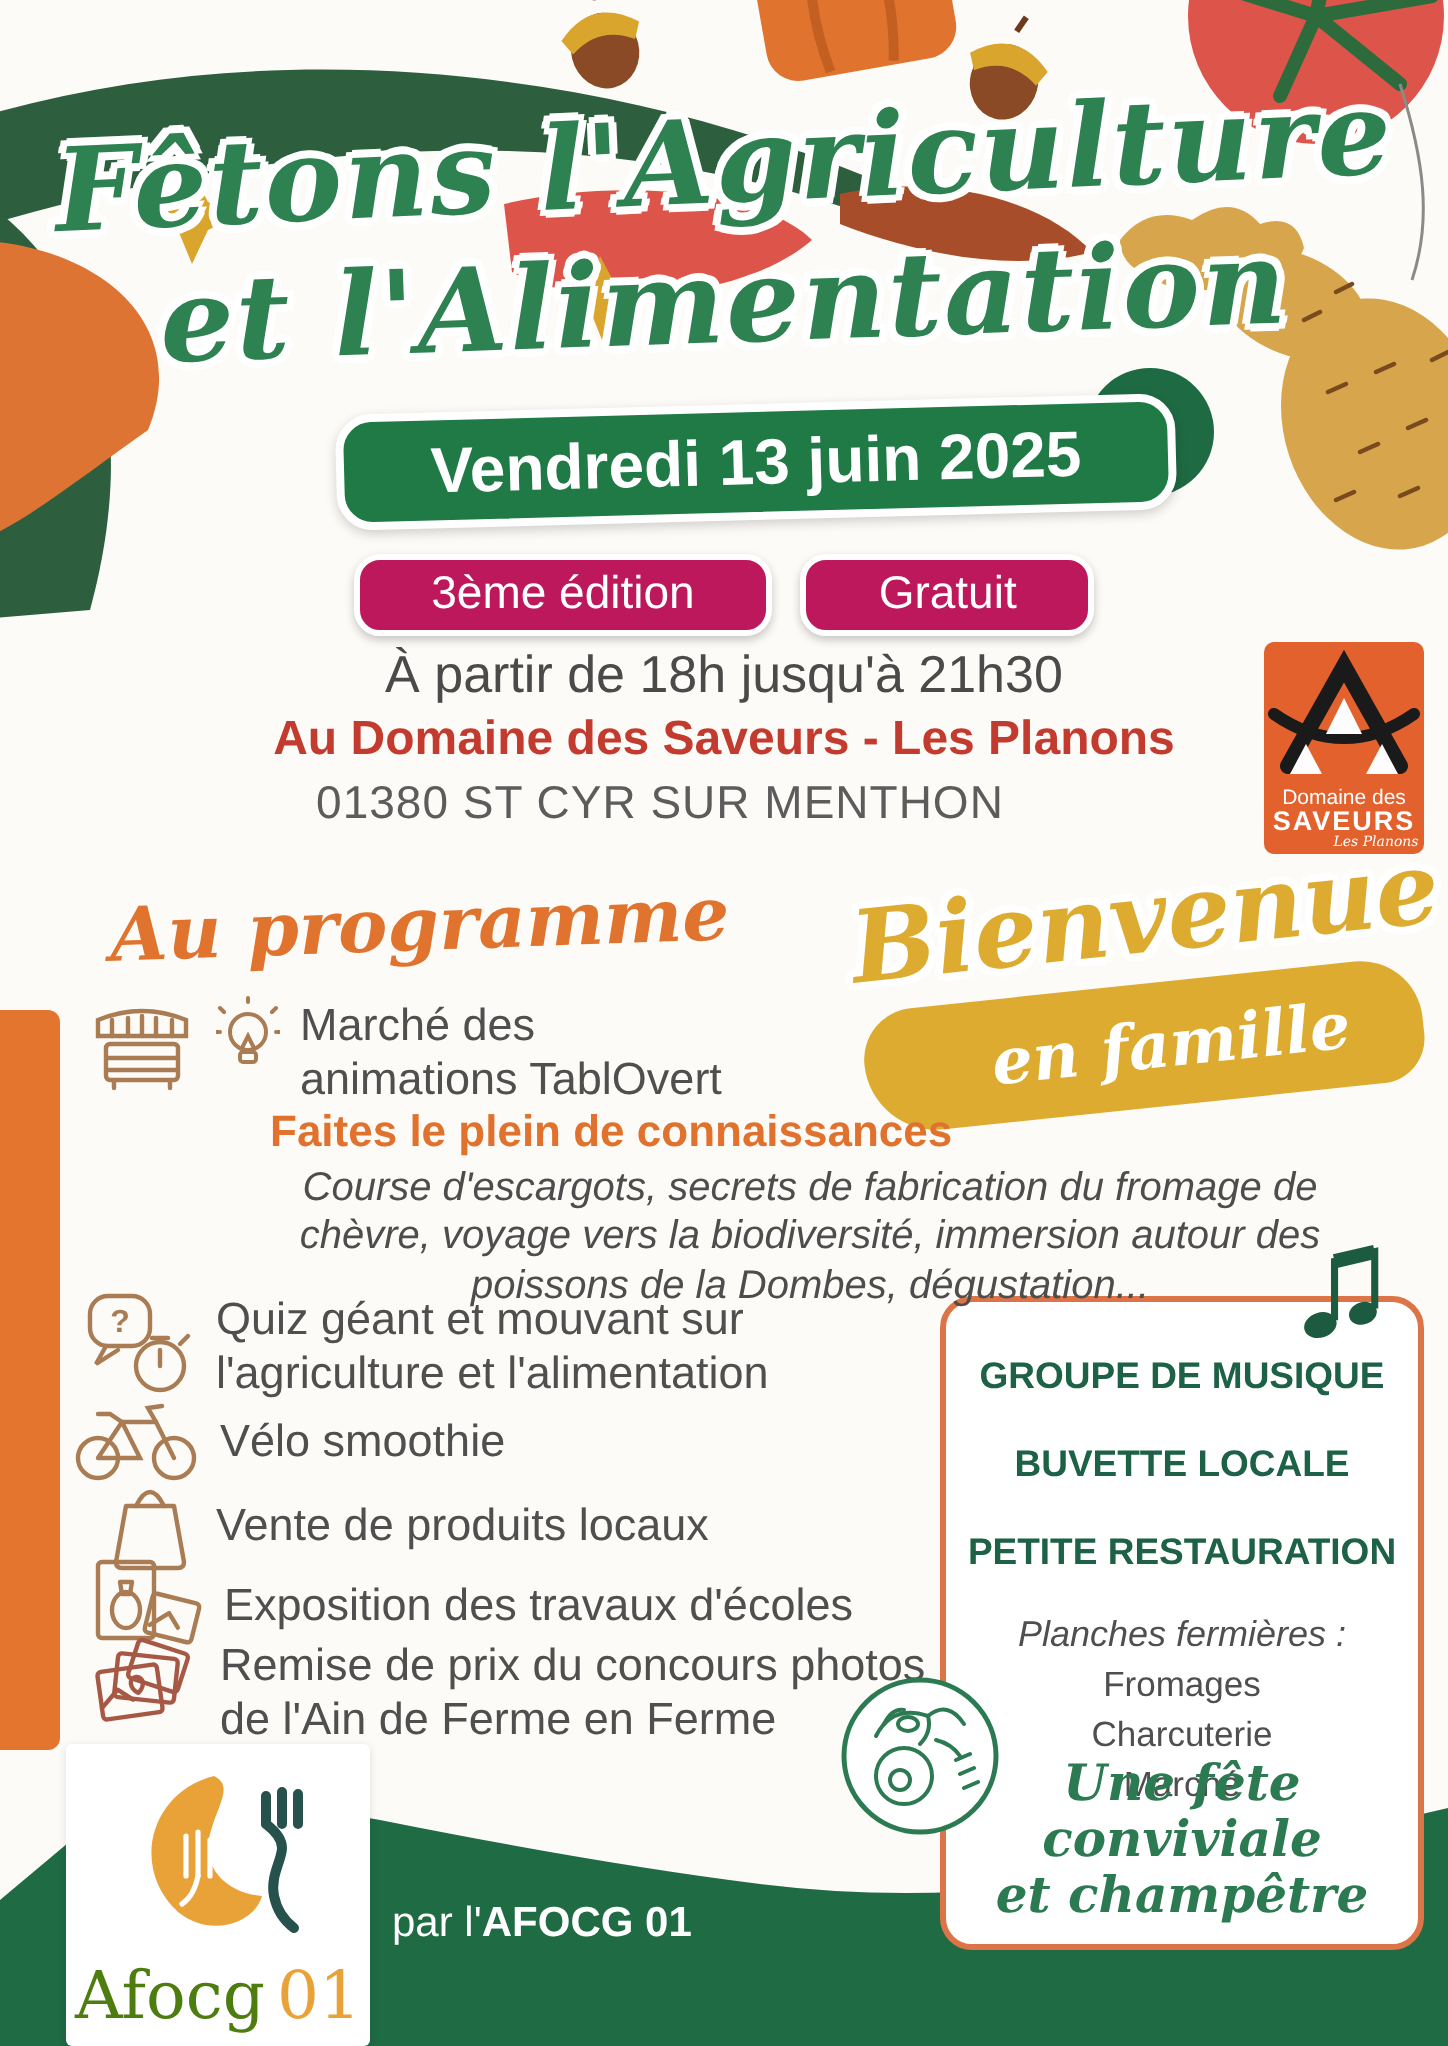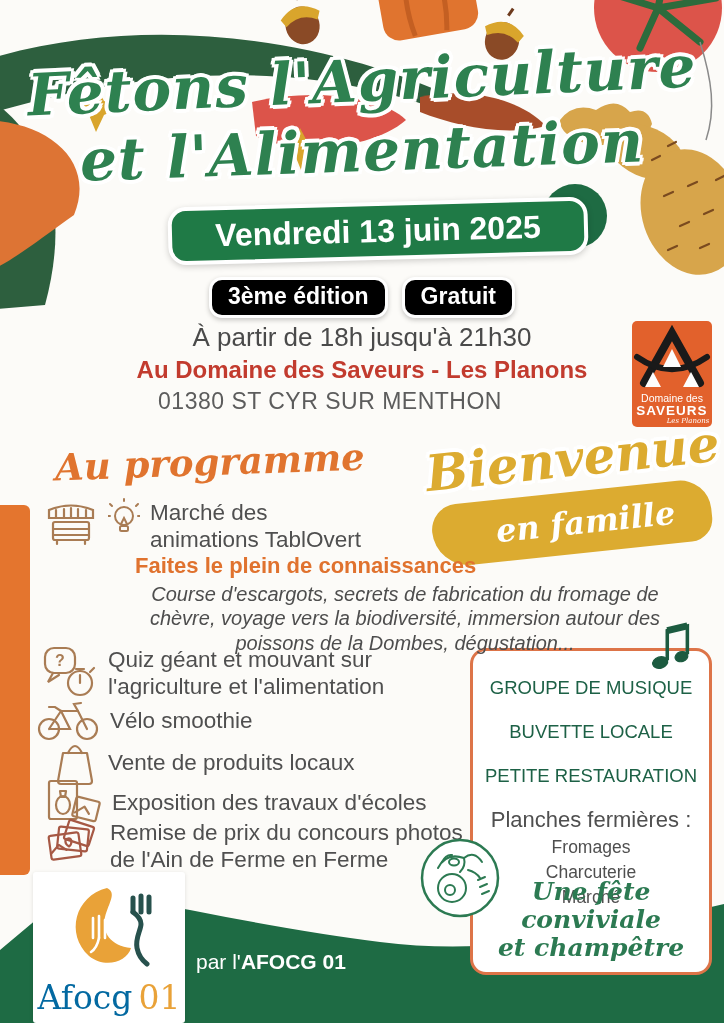--- a/index.html
+++ b/index.html
@@ -21,22 +21,22 @@
   .title2 { top:122px; transform:rotate(-2deg); }
   .date-banner {
     left:168px; top:202px; width:412px; height:50px; z-index:5;
     background:#1f7a46; border:4px solid #fff; border-radius:18px;
     transform:rotate(-1.5deg); box-shadow:0 2px 6px rgba(0,0,0,.18);
     display:flex; align-items:center; justify-content:center;
     color:#fff; font-size:32px; font-weight:bold;
   }
   .badges { left:0; top:277px; width:724px; display:flex; justify-content:center; gap:14px; z-index:5; }
   .badge {
-    background:#000000; color:#fff; font-weight:bold; font-size:23px;
-    border:3px solid #fff; border-radius:13px; padding:3px 16px 5px;
+    background:#be185d; color:#fff; font-weight:normal; font-size:23px;
+    border:3px solid #fff; border-radius:13px; padding:3px 36px 5px;
     box-shadow:0 2px 5px rgba(0,0,0,.22);
   }
   .time-line   { left:0; top:322px; width:724px; text-align:center; font-size:26px; color:#4a4a4a; z-index:5; }
   .venue-line  { left:0; top:356px; width:724px; text-align:center; font-size:24px; font-weight:bold; color:#c23b2e; z-index:5; }
   .address-line{ left:0; top:388px; width:660px; text-align:center; font-size:23px; color:#5c5c5c; letter-spacing:.5px; z-index:5; }
   
   .left-band { left:0; top:505px; width:30px; height:370px; background:#e4752e; border-radius:0 6px 6px 0; z-index:2; }
   
   .prog-heading { left:55px; top:440px; font-size:37px; color:#e0742f; transform:rotate(-2deg); z-index:4; }
   .prog-row { position:absolute; display:flex; gap:10px; color:#4f4f4f; font-size:22.5px; line-height:1.18; z-index:4; }
@@ -47,36 +47,36 @@
   .swoosh { left:432px; top:492px; width:280px; height:62px; background:#dcab30;
             border-radius:30px 36px 26px 42px; transform:rotate(-6deg); z-index:3; }
   .welcome1 { left:425px; top:434px; width:295px; text-align:center; font-size:50px; color:#dcab30;
               transform:rotate(-6deg); z-index:4; line-height:1; }
   .welcome2 { left:468px; top:506px; width:235px; text-align:center; font-size:32px; color:#fff;
               transform:rotate(-6deg); z-index:4; line-height:1; }
   
   .panel { left:470px; top:648px; width:242px; height:327px; background:#fff;
            border:3px solid #dd7448; border-radius:16px; z-index:3; box-sizing:border-box; }
   .panel-inner { position:absolute; left:0; top:0; width:100%; }
-  .feature { text-align:center; color:#1d6146; font-weight:normal; font-size:18.5px; margin-top:22px; }
+  .feature { text-align:center; color:#1d6146; font-weight:bold; font-size:18.5px; margin-top:22px; }
   .feature:first-child { margin-top:26px; }
-  .menu-title { text-align:center; color:#4f4f4f; font-size:22px; margin-top:20px; }
+  .menu-title { text-align:center; color:#4f4f4f; font-size:18px; margin-top:20px;font-style:italic; }
   .menu-item  { text-align:center; color:#4f4f4f; font-size:17.5px; margin-top:4px; }
   .tagline { position:absolute; bottom:10px; left:0; width:100%; text-align:center;
              color:#2c7a52; font-size:25px; line-height:1.12; }
   .music-note { left:648px; top:620px; z-index:5; }
   .platter { left:418px; top:836px; z-index:5; }
   
   .green-band { left:0; top:860px; width:724px; height:163px; z-index:1; }
   .footer-card { left:33px; top:872px; width:152px; height:151px; background:#fff;
                  border-radius:3px; box-shadow:0 1px 4px rgba(0,0,0,.12); z-index:4; }
   .afocg-logo { position:absolute; left:16px; top:10px; }
   .afocg-text { position:absolute; bottom:6px; left:0; width:100%; text-align:center;
                 font-family:"DejaVu Serif", serif; font-size:33px; }
-  .afocg-name { color:#0369a1; }
+  .afocg-name { color:#4d7c0f; }
   .afocg-num  { color:#e9a238; margin-left:6px; }
   .credit { left:196px; top:948px; color:#fff; font-size:21px; line-height:1.38; z-index:4; }
   .credit b { font-weight:bold; }
   
   .deco-top { left:0; top:0; z-index:1; }
   .domaine-logo { left:632px; top:321px; z-index:5; }
   svg { display:block; }
 </style>
 </head>
 <body>

